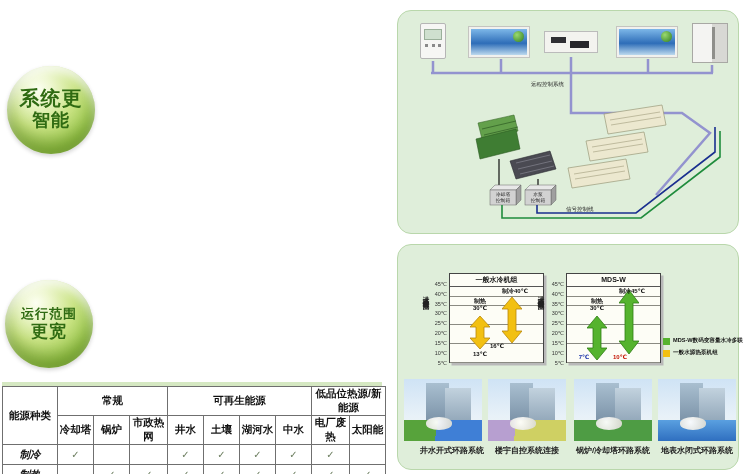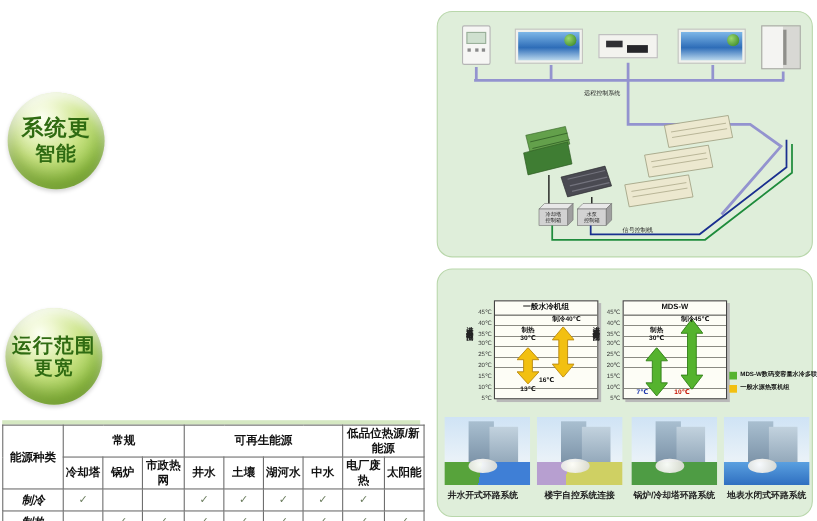--- a/index.html
+++ b/index.html
@@ -7,23 +7,23 @@
   .page{position:relative;width:743px;height:474px;background:#ffffff;overflow:hidden;}
 
   
   .badge{position:absolute;width:88px;height:88px;border-radius:50%;
     background:radial-gradient(circle at 35% 26%, #fcfff2 0%, #eef7cf 16%, #c9e383 44%, #9fcb52 70%, #76ab2d 100%);
     box-shadow:inset 0 -12px 16px rgba(60,100,8,.40), inset 0 6px 10px rgba(255,255,255,.85), 0 2px 4px rgba(0,0,0,.18);}
   .badge-text{display:flex;flex-direction:column;align-items:center;justify-content:center;height:100%;
     font-weight:bold;color:#2f6b12;line-height:1.15;}
   .badge-l{font-size:20px;letter-spacing:1px;}
   .badge-s{font-size:18px;letter-spacing:1px;}
-  #badge1{left:7px;top:84px;}
+  #badge1{left:7px;top:66px;font-family:Liberation Mono, monospace;}
   #badge2{left:5px;top:280px;}
-  #badge2 .badge-l{font-size:18px;}
+  #badge2 .badge-l{font-size:13px;}
   #badge2 .badge-s{font-size:17px;}
 
   
   .para{position:absolute;left:100px;width:287px;font-size:13.5px;line-height:22.8px;
     color:#141414;font-weight:600;text-align:justify;}
   #para1{top:70px;}
   #para2{top:271px;}
 
   
   .panel{position:absolute;left:397px;width:340px;background:#dfeeda;border:1.5px solid #b9d7ab;border-radius:14px;}
@@ -295,21 +295,21 @@
       </div>
     </div>
     <div class="card" style="left:260px;top:134px;">
       <div class="scene">
         <div class="bld1"></div>
           <div class="bld2"></div>
         <div class="ground g4"></div>
           <div class="unit"></div>
       </div>
     </div>
-    <div class="caption" style="left:0;">井水开式环路系统</div>
+    <div class="caption" style="left:13px;">井水开式环路系统</div>
     <div class="caption" style="left:88px;">楼宇自控系统连接</div>
     <div class="caption" style="left:174px;">锅炉/冷却塔环路系统</div>
     <div class="caption" style="left:258px;">地表水闭式环路系统</div>
   </div>
 
   <div class="table-strip"></div>
   <table class="energy-table">
     <colgroup>
       <col style="width:55px">
         <col style="width:36px">

